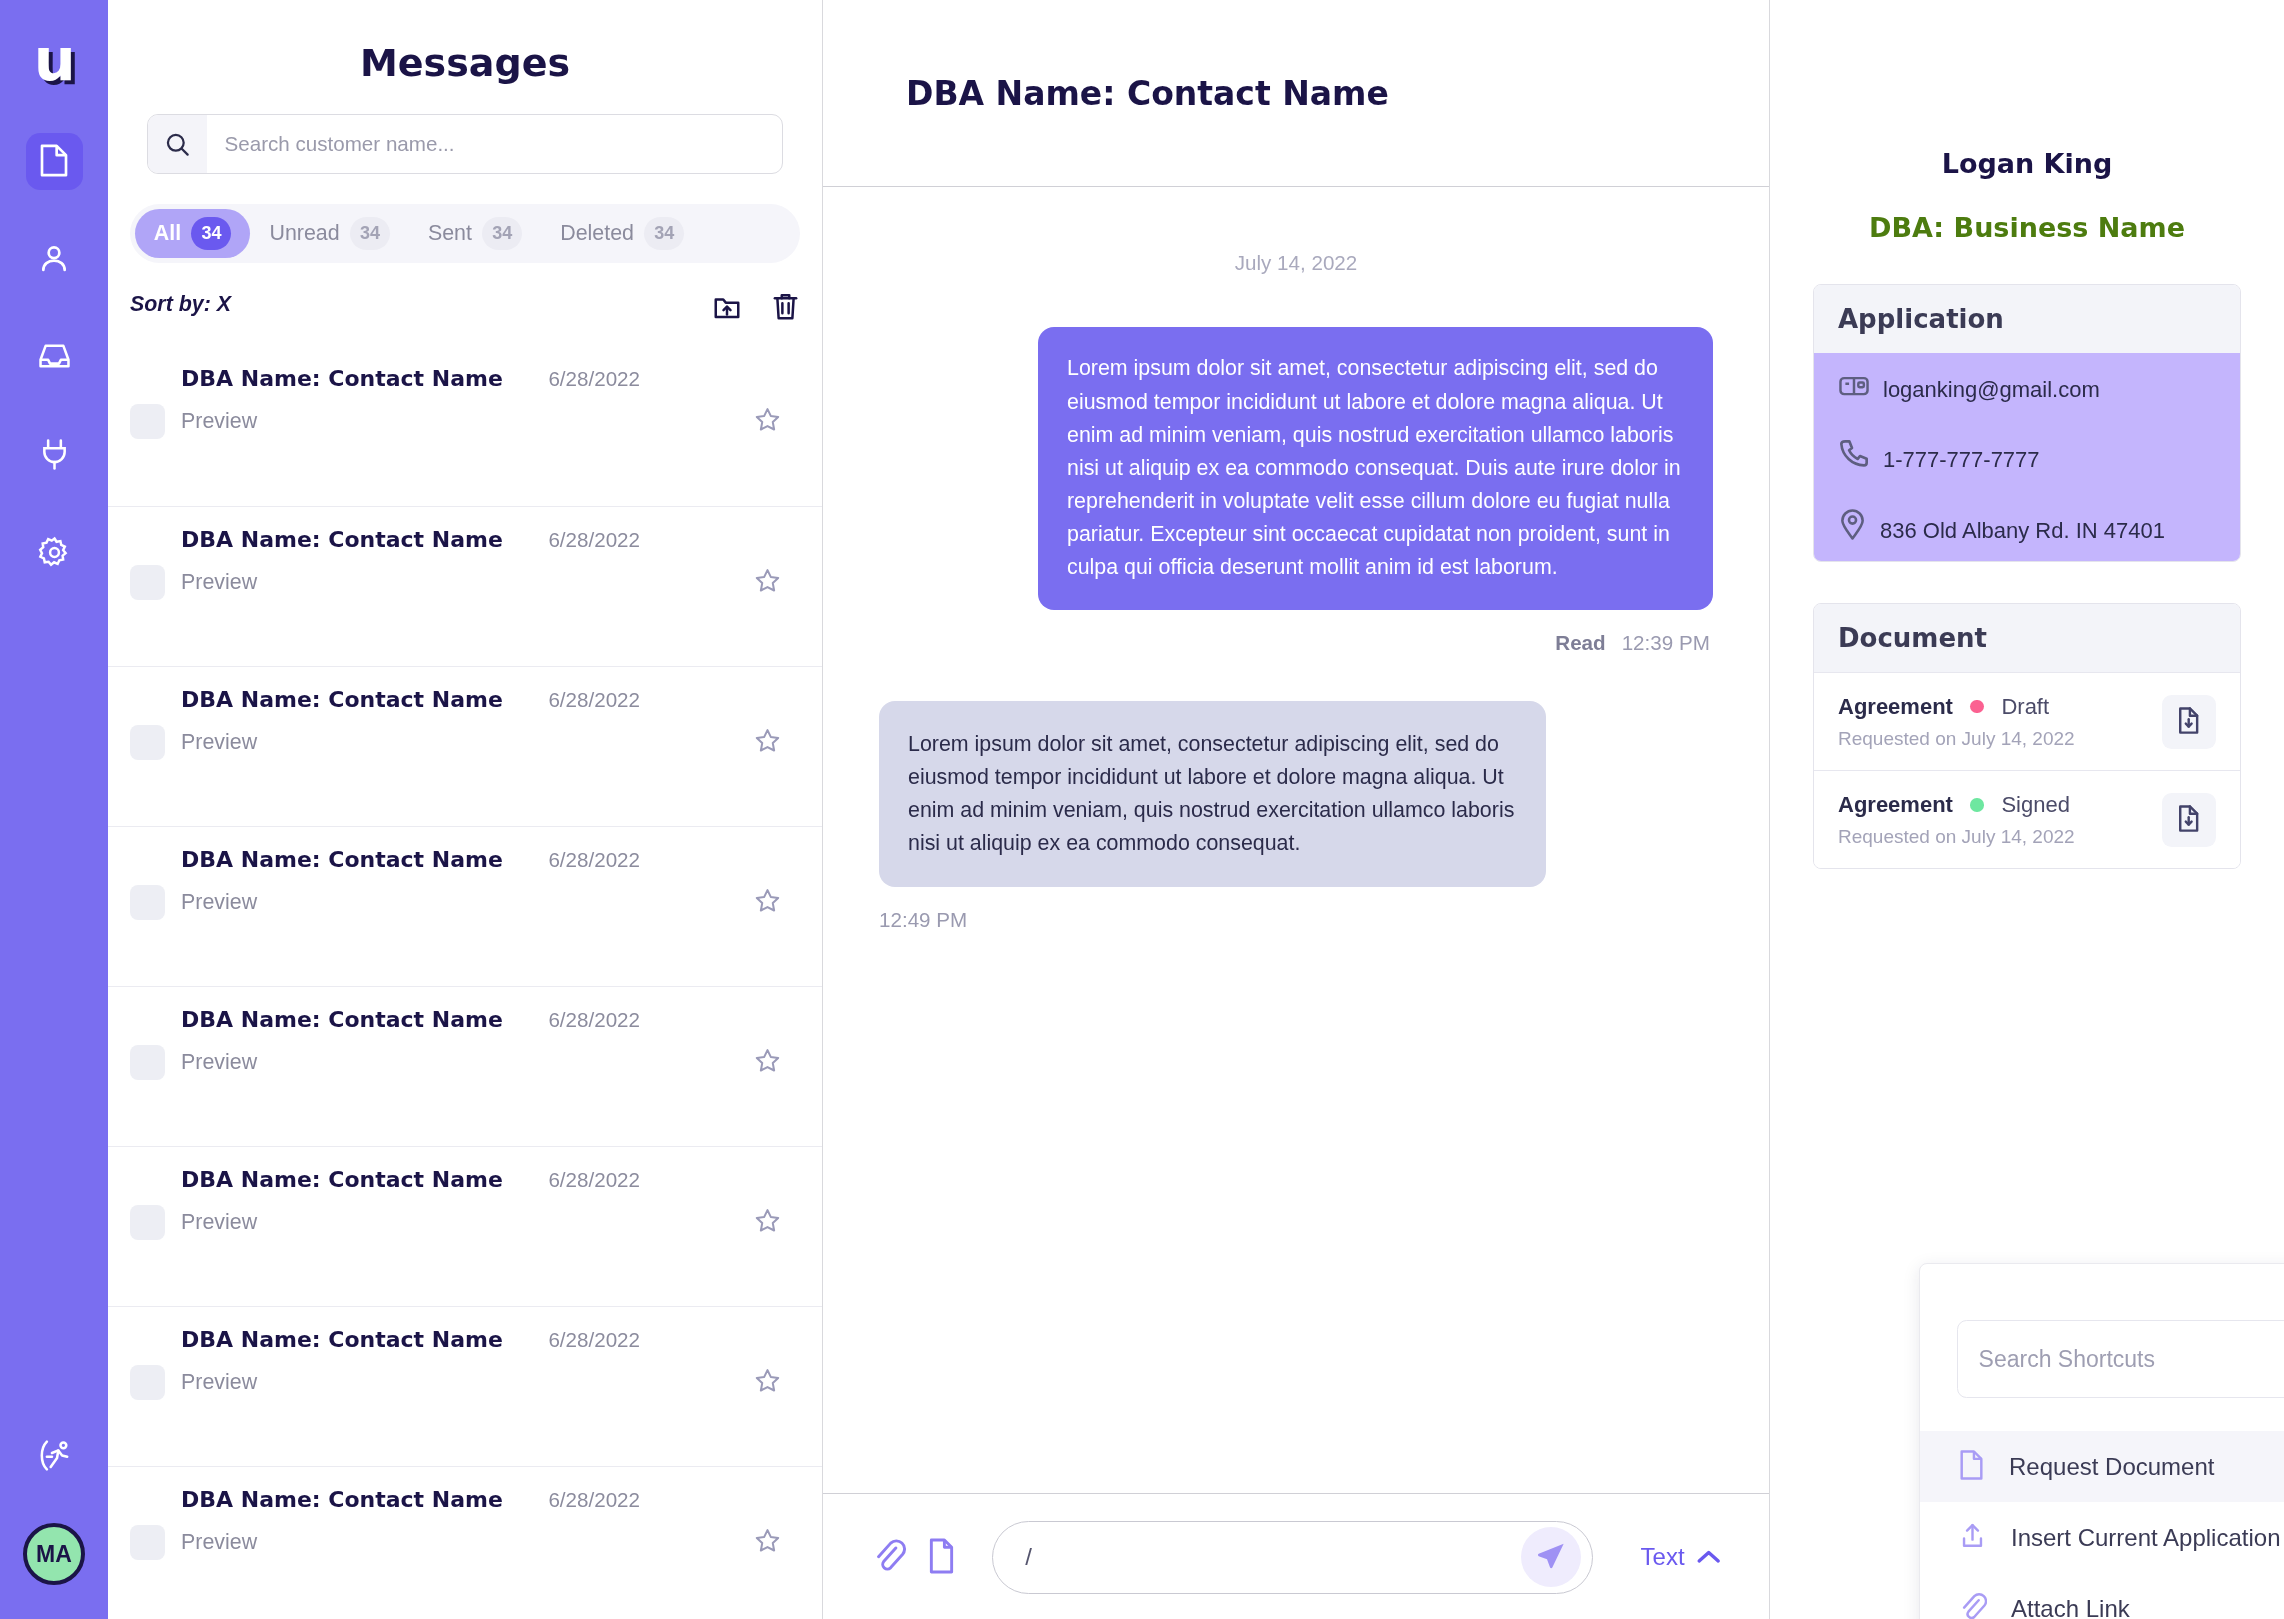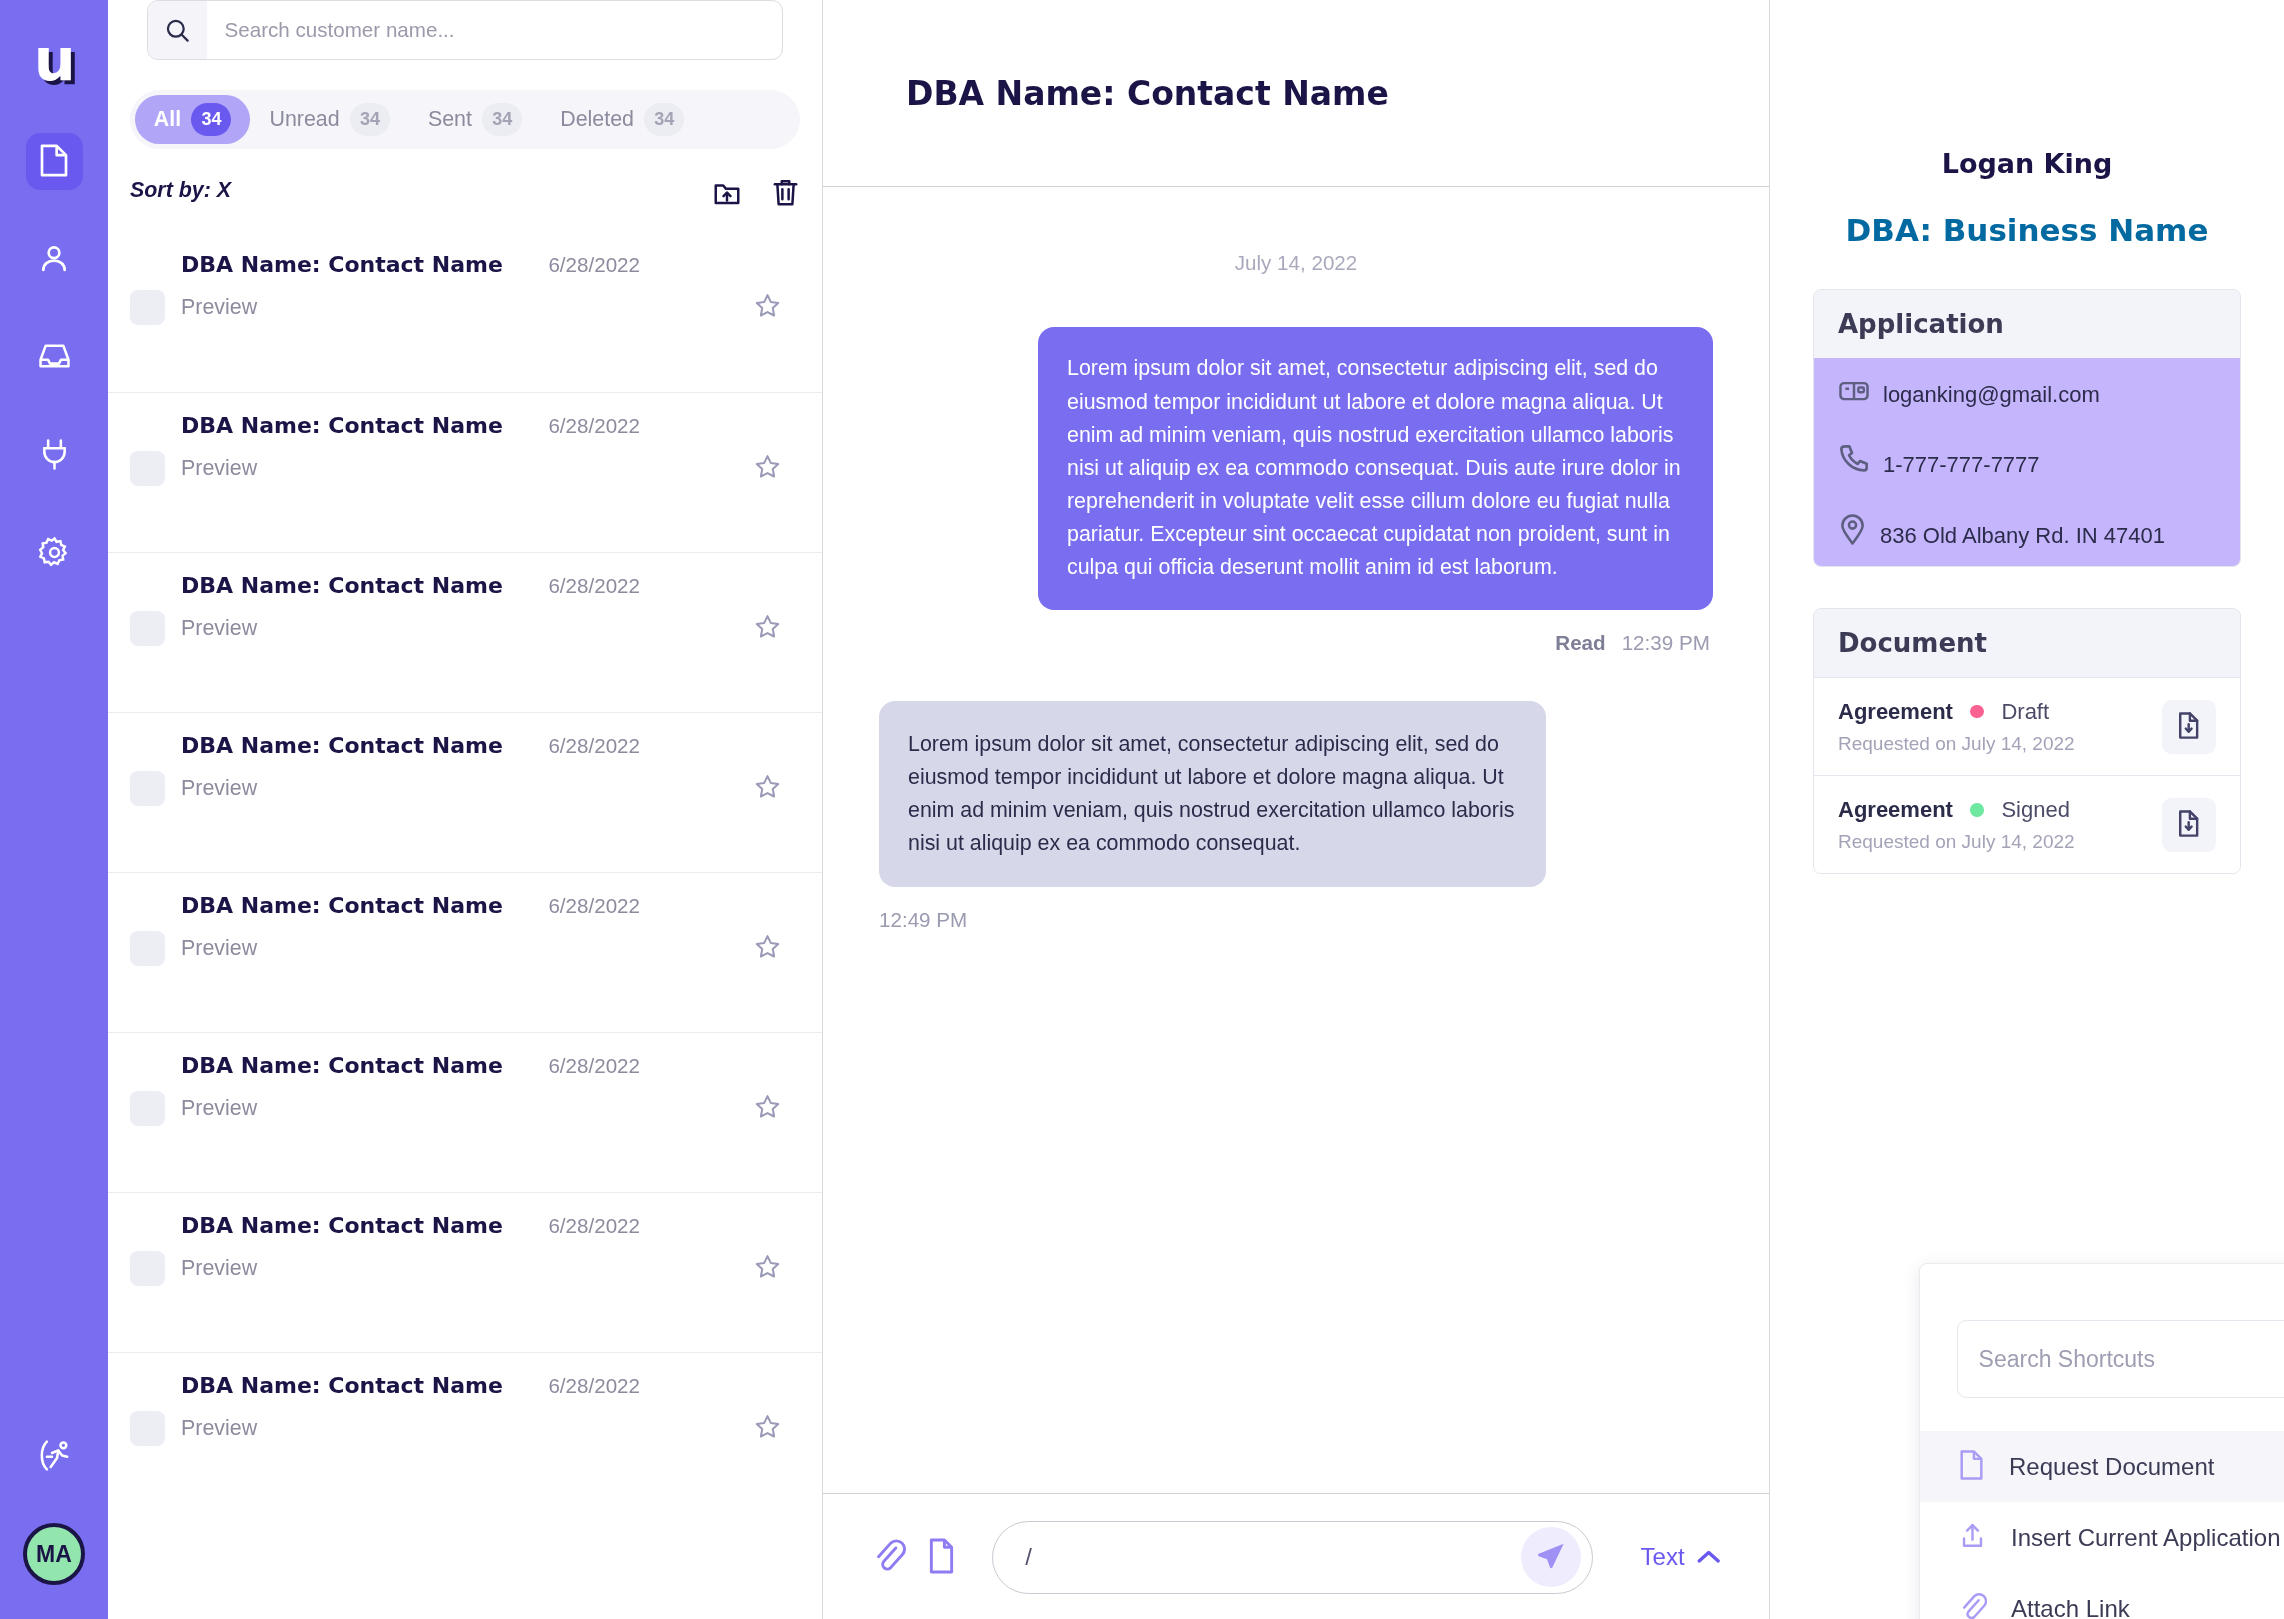--- a/index.html
+++ b/index.html
@@ -201,21 +201,21 @@
     font-size: 24px; color: #6a59ef;
   }
 
   
   .right-col { width: 514px; flex: 0 0 514px; height: 1620px; padding: 0 43px; background: #fff; }
   .rp-name {
     text-align: center; font-size: 27px; font-weight: 700; color: #1b1447;
     margin-top: 148px; font-family: "DejaVu Sans", sans-serif;
   }
   .rp-dba {
-    text-align: center; font-size: 31px; font-weight: 700; color: #0369a1;
+    text-align: center; font-size: 27px; font-weight: 700; color: #4d7c0f;
     margin-top: 33px; font-family: "DejaVu Sans", sans-serif;
   }
   .card {
     margin-top: 41px; border: 1.6px solid #e4e4ec; border-radius: 8px; overflow: hidden;
   }
   .card-head {
     background: #f3f4f9; padding: 19px 24px;
     font-size: 26px; font-weight: 700; color: #3b3b55;
     font-family: "DejaVu Sans", sans-serif;
   }
@@ -305,20 +305,21 @@
         </svg>
       </span>
     </div>
 
     <div class="avatar">
       <span>MA</span>
     </div>
   </nav>
 
   <section class="list-col">
+    <h1 class="list-title">Messages</h1>
 
     <div class="search-wrap">
       <div class="search-box">
         <div class="search-icon-cell">
           <svg width="27" height="27" viewBox="0 0 24 24" fill="none" stroke="#2b2b4a" stroke-width="2" stroke-linecap="round">
             <circle cx="10.5" cy="10.5" r="7"></circle>
               <path d="M16 16l5 5"></path>
           </svg>
         </div>
         <input class="search-input" type="text" placeholder="Search customer name..." style="">

